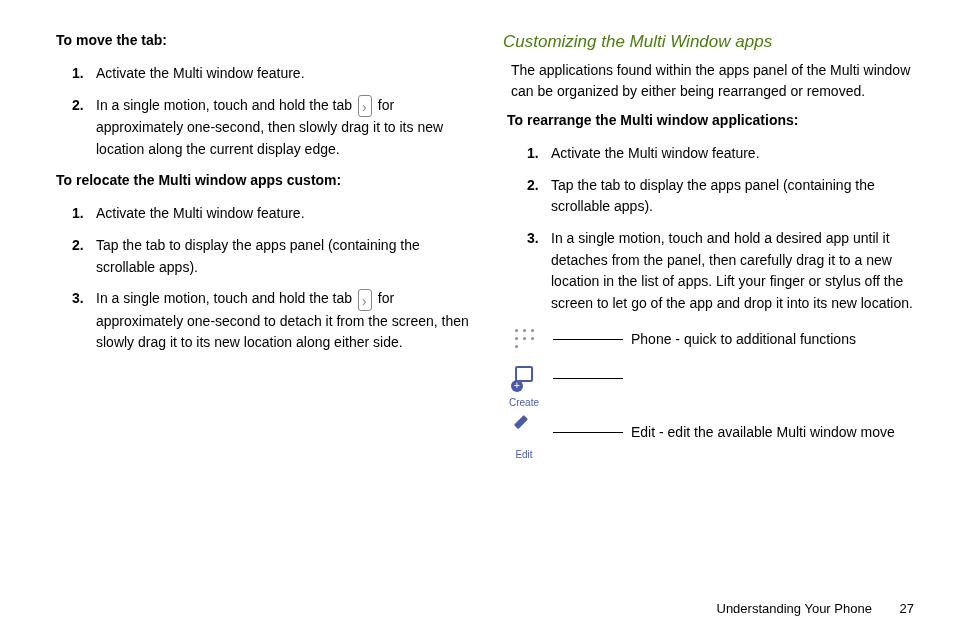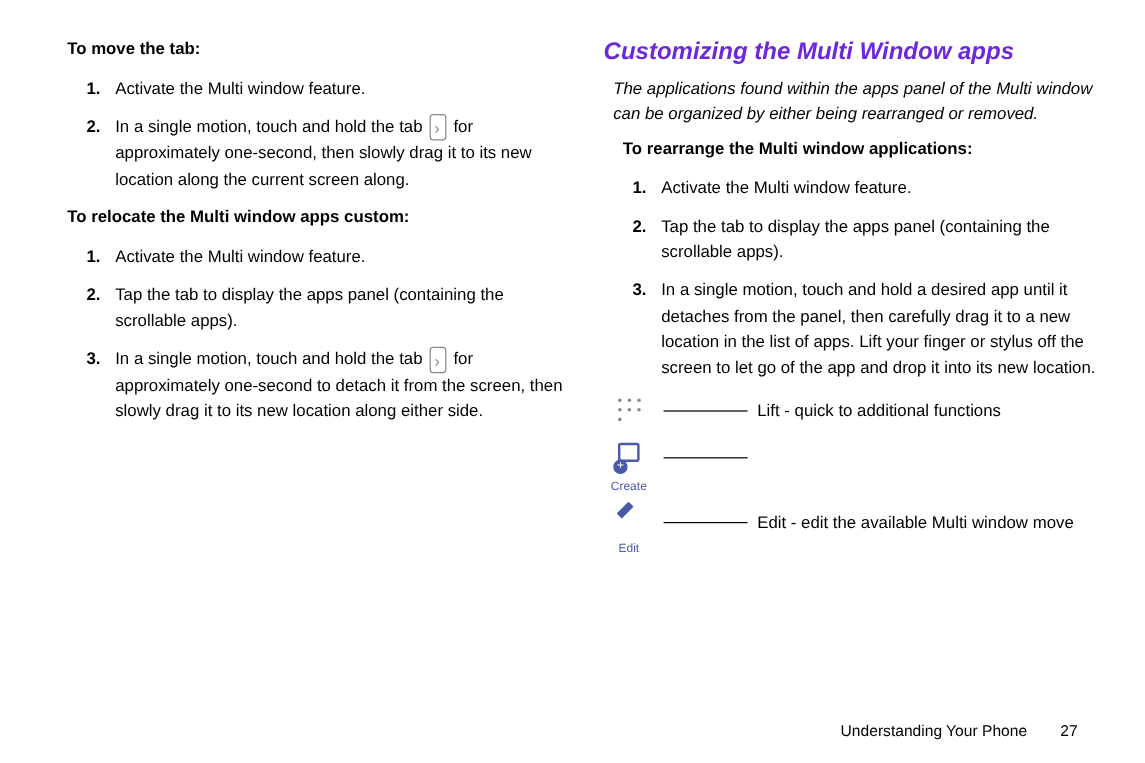--- a/index.html
+++ b/index.html
@@ -19,30 +19,29 @@
   }
   .col {
     flex: 1;
     min-width: 0;
   }
   .heading-bold {
     font-weight: bold;
     margin: 0 0 8px 8px;
   }
   .subheading {
-    color: #6d28d9;
-    font-weight: bold;
+    color: #4d7c0f;
+    font-weight: normal;
     font-style: italic;
-    font-size: 20px;
+    font-size: 17px;
     margin-bottom: 8px;
   }
   .para {
     margin: 0 0 10px 8px;
     line-height: 1.5;
-    font-style: italic;
   }
   ol {
     list-style: none;
     counter-reset: step;
     margin: 15px 0 12px 0;
     padding: 0;
   }
   ol li {
     counter-increment: step;
     position: relative;
@@ -165,77 +164,77 @@
     left:4px; top:4px;
     width:14px; height:6px;
     background:#4a5aa8;
     transform: rotate(-45deg);
     transform-origin: left center;
     border-radius:1px;
   }
   .footer {
     position: absolute;
     bottom: 20px;
-    right: 56px;
+    right: 40px;
     font-size: 13px;
   }
   .footer .pagenum {
     display: inline-block;
     margin-left: 24px;
   }
 </style>
 </head>
 <body>
 
 <div class="page">
 
   <div class="col">
 
     <div class="heading-bold">To move the tab:</div>
 
     <ol>
       <li>Activate the Multi window feature.</li>
       <li>
-        <span>In a single motion, touch and hold the tab </span><span class="tab-icon"></span><span> for approximately one-second, then slowly drag it to its new location </span><span class="bold">along the current</span><span> screen along.</span>
+        <span>In a single motion, touch and hold the tab </span><span class="tab-icon"></span><span> for approximately one-second, then slowly drag it to its new location </span><span class="bold">along the current</span><span> display edge.</span>
       </li>
     </ol>
 
 
     <div class="heading-bold">To relocate the Multi window apps custom:</div>
 
     <ol>
       <li>Activate the Multi window feature.</li>
       <li>Tap the tab to display the apps panel (containing the scrollable apps).</li>
       <li>
         <span>In a single motion, touch and hold the tab </span><span class="tab-icon"></span><span> for approximately one-second to detach it from the screen, then slowly drag it to its new location along either side.</span>
       </li>
     </ol>
   </div>
 
   <div class="col">
     <div class="subheading">Customizing the Multi Window apps</div>
     <div class="para">The applications found within the apps panel of the Multi window can be organized by either being rearranged or removed.</div>
 
-    <div class="heading-bold" style="margin-left:16px">To rearrange the Multi window applications:</div>
+    <div class="heading-bold" style="margin-left:4px">To rearrange the Multi window applications:</div>
 
     <ol>
       <li>Activate the Multi window feature.</li>
       <li>Tap the tab to display the apps panel (containing the scrollable apps).</li>
       <li>In a single motion, touch and hold a desired app until it detaches from the panel, then carefully drag it to a new location in the list of apps. Lift your finger or stylus off the screen to let go of the app and drop it into its new location.</li>
     </ol>
 
     <ul class="callout-list">
       <li class="callout-row">
         <div class="callout-icon">
           <span class="more-dots"><span class="d1"></span><span class="d2"></span><span class="d3"></span><span class="d4"></span><span class="d5"></span><span class="d6"></span><span class="d7"></span></span>
           <div class="ic-label"></div>
         </div>
         <div class="callout-line"></div>
         <div class="callout-text">
-          <span class="bold">Lift</span><span> - quick to additional functions</span>
+          <span class="bold">Phone</span><span> - quick to additional functions</span>
         </div>
       </li>
       <li class="callout-row">
         <div class="callout-icon">
           <span class="create-ic"><span class="screen"></span><span class="plus">+</span></span>
           <div class="ic-label">Create</div>
         </div>
         <div class="callout-line"></div>
       </li>
       <li class="callout-row">

